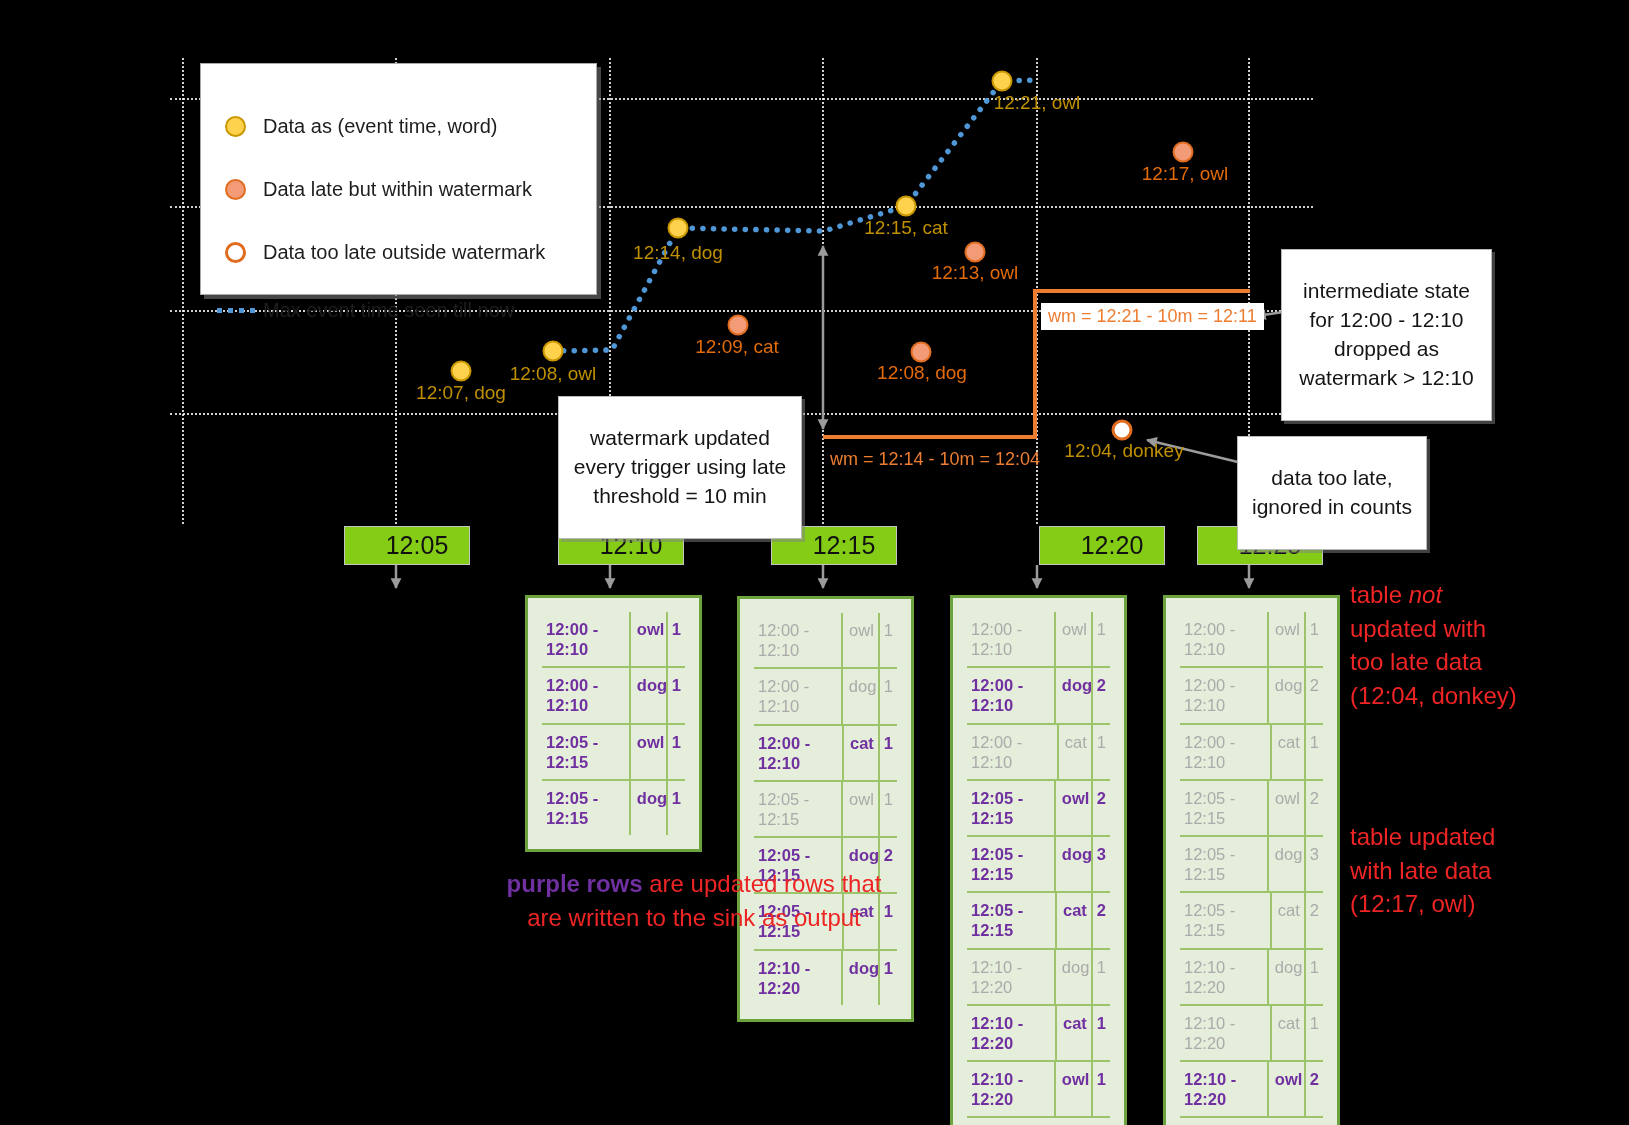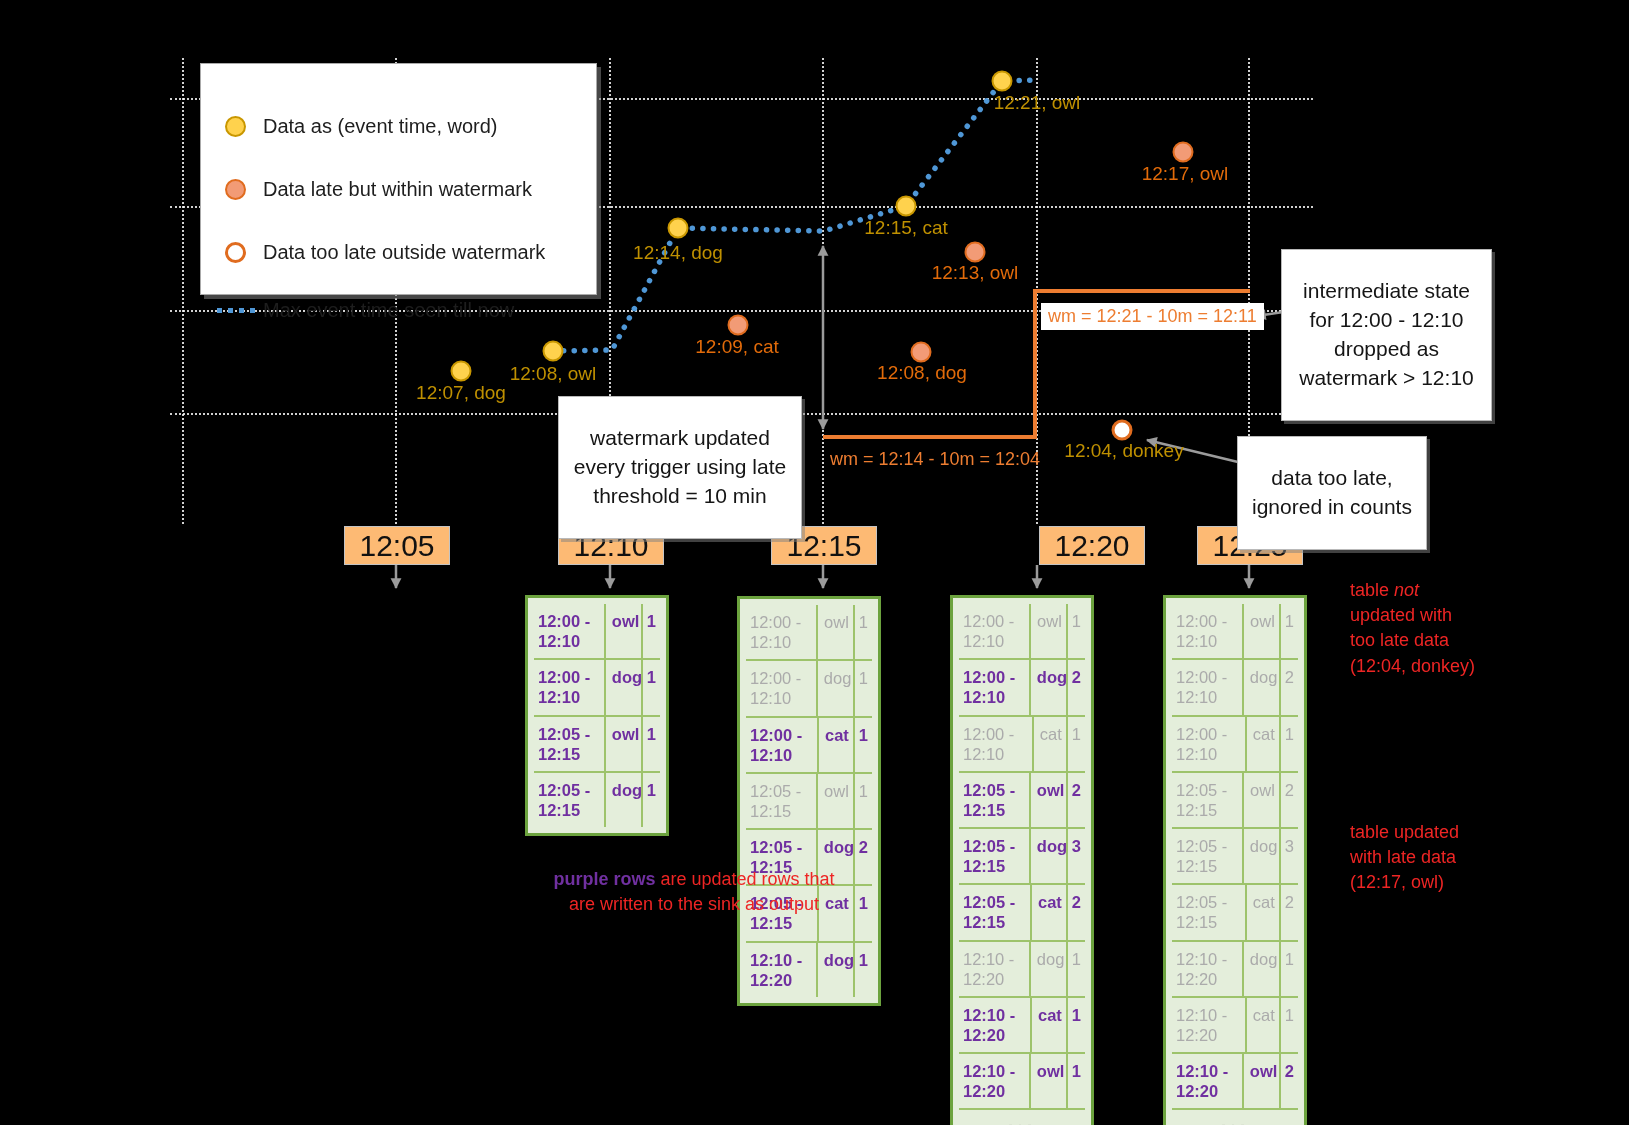--- a/index.html
+++ b/index.html
@@ -36,57 +36,57 @@
   .lg-dot.late    { background:var(--late-fill,#F29B76);   border:2px solid var(--late-stroke,#E06C1F); }
   .lg-dot.toolate { background:#fff; border:3px solid var(--late-stroke,#E06C1F); }
   .lg-line-blue   { width:38px; height:5px; margin-left:2px;
                     background-image:repeating-linear-gradient(90deg, var(--max-event-line,#4f97d6) 0 5px, transparent 5px 11px); }
   .lg-line-orange { width:38px; height:4px; margin-left:2px; background:var(--watermark-line,#ED7D31); }
   .lg-label { font-size:20px; color:#1e1e1e; line-height:1.45; }
   .lg-gap { margin-top:29px; }
   .lg-indent { padding-left:26px; }
 
   
-  .tbox { position:absolute; top:526px; width:104px; height:37px; background:#fdba74; color:#111;
-          font-size:30px; display:flex; align-items:center; justify-content:center;
-          border:1px solid #c4c4c4; z-index:4; }
+  .tbox { position:absolute; top:526px; width:104px; height:37px; background:#84cc16; color:#111;
+          font-size:25px; display:flex; align-items:center; justify-content:center;
+          border:1px solid #c4c4c4; z-index:4;padding-left:20px; }
 
   
   .callout { position:absolute; background:#fff; color:#151515; text-align:center; font-size:21px;
              line-height:1.38; white-space:pre-line; padding:27px 10px; border:1px solid #b9b9b9;
              box-shadow:3px 3px 0 rgba(130,130,130,.5); box-sizing:border-box; z-index:4; }
   #co-trigger      { left:558px; top:396px; width:244px; }
   #co-intermediate { left:1281px; top:249px; width:211px; }
   #co-toolate      { left:1237px; top:436px; width:190px; }
 
   
   .wm-label { position:absolute; font-size:18px; color:var(--watermark-line,#ED7D31); white-space:nowrap; z-index:4; }
   #wm1 { left:830px; top:449px; }
   #wm2 { left:1041px; top:303px; background:#fff; padding:3px 7px; }
 
   
-  .rtable { position:absolute; width:144px; background:var(--table-bg,#E4EEDB);
-            border:3px solid var(--table-border,#6CA33E); box-sizing:border-box; padding:6px; z-index:4; }
+  .rtable { position:absolute; width:177px; background:var(--table-bg,#E4EEDB);
+            border:3px solid var(--table-border,#6CA33E); box-sizing:border-box; padding:14px; z-index:4; }
   .trow { display:flex; border-bottom:2px solid #9DC36B; align-items:stretch; }
   .trow:last-child { border-bottom:none; }
   .tcell { box-sizing:border-box; padding:7px 4px; font-size:16.5px; line-height:1.22; }
   .tcell.window { width:109px; border-right:2px solid #9DC36B; }
   .tcell.word   { width:37px;  border-right:2px solid #9DC36B; padding-left:6px; }
   .tcell.count  { flex:1; text-align:center; }
   .trow.updated .tcell { color:var(--updated-row,#7030A0); font-weight:600; }
   .trow.old .tcell     { color:var(--old-row,#ABABAB); }
   .trow.ellipsis { display:block; text-align:center; color:#333; font-size:20px; letter-spacing:4px;
                    padding:0 0 8px; font-weight:700; }
   #rt0 { left:525px; top:595px; }
   #rt1 { left:737px; top:596px; }
   #rt2 { left:950px; top:595px; }
   #rt3 { left:1163px; top:595px; }
 
   
-  .red-note { position:absolute; color:var(--annotation-red,#EE2524); font-size:18px; line-height:1.4;
+  .red-note { position:absolute; color:var(--annotation-red,#EE2524); font-size:24px; line-height:1.4;
               white-space:pre-line; z-index:4; }
   #an-not { left:1350px; top:578px; }
   #an-upd { left:1350px; top:820px; }
   #an-purple { left:494px; top:867px; width:400px; text-align:center; }
   .purple-hl { color:var(--updated-row,#7030A0); font-weight:600; }
   .ital { font-style:italic; }
 </style>
 </head>
 <body>
 

